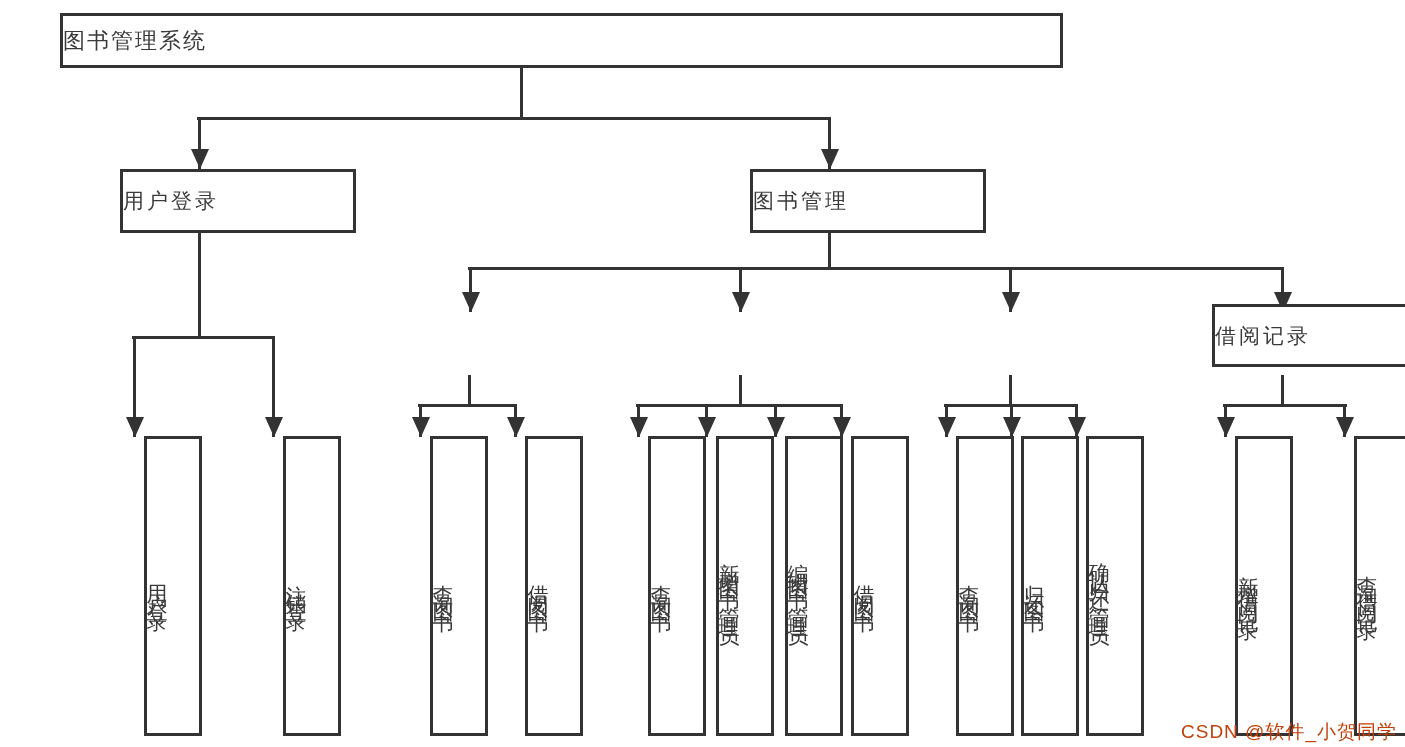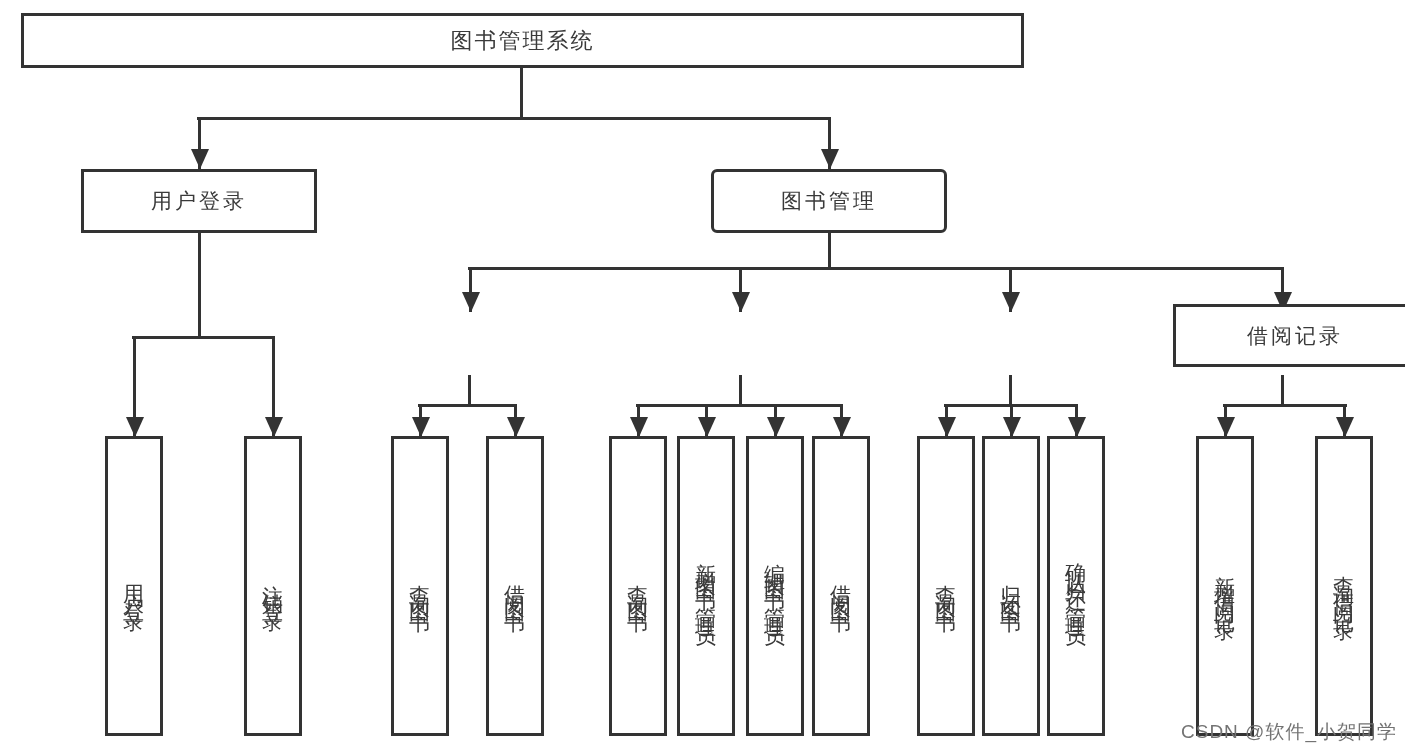--- a/index.html
+++ b/index.html
@@ -13,21 +13,21 @@
     color: #3a3a3a;
     overflow: hidden;
   }
   .box {
     position: absolute;
     box-sizing: border-box;
     border: 3px solid #333333;
     background: #ffffff;
     display: flex;
     align-items: center;
-    justify-content: center;
+    margin-left: 39px;
   }
   .hlabel {
     font-size: 21px;
     letter-spacing: 3px;
     color: #3a3a3a;
     white-space: nowrap;
   }
   .title-label { font-size: 22px; letter-spacing: 2px; }
   .vlabel {
     writing-mode: vertical-rl;
@@ -50,21 +50,21 @@
     border-left: 9px solid transparent;
     border-right: 9px solid transparent;
     border-top: 20px solid #333333;
   }
   .watermark {
     position: absolute;
     left: 1181px;
     top: 719px;
     font-size: 19px;
     letter-spacing: 1px;
-    color: #737373;
+    color: #c2410c;
     z-index: 10;
     white-space: nowrap;
   }
 </style>
 </head>
 <body>
 
 <div class="canvas">
 
   <div class="box" style="left:21px; top:13px; width:1003px; height:55px;">
@@ -72,21 +72,21 @@
   </div>
 
   <div class="vline" style="left:520px; top:68px; height:50px;"></div>
   <div class="hline" style="left:197px; top:117px; width:634px;"></div>
   <div class="arrow" style="left:198px; top:117px; height:52px;"></div>
   <div class="arrow" style="left:828px; top:117px; height:52px;"></div>
 
   <div class="box" style="left:81px; top:169px; width:236px; height:64px;">
     <span class="hlabel">用户登录</span>
   </div>
-  <div class="box" style="left:711px; top:169px; width:236px; height:64px;border-radius:6px;">
+  <div class="box" style="left:711px; top:169px; width:236px; height:64px;">
     <span class="hlabel">图书管理</span>
   </div>
 
   <div class="vline" style="left:198px; top:233px; height:106px;"></div>
   <div class="hline" style="left:132px; top:336px; width:143px;"></div>
   <div class="arrow" style="left:133px; top:336px; height:101px;"></div>
   <div class="arrow" style="left:272px; top:336px; height:101px;"></div>
 
   <div class="vline" style="left:828px; top:233px; height:37px;"></div>
   <div class="hline" style="left:468px; top:267px; width:816px;"></div>

